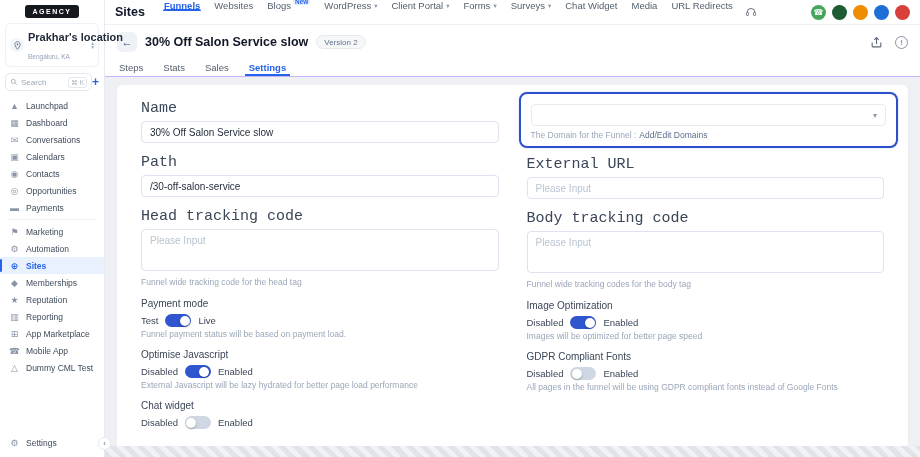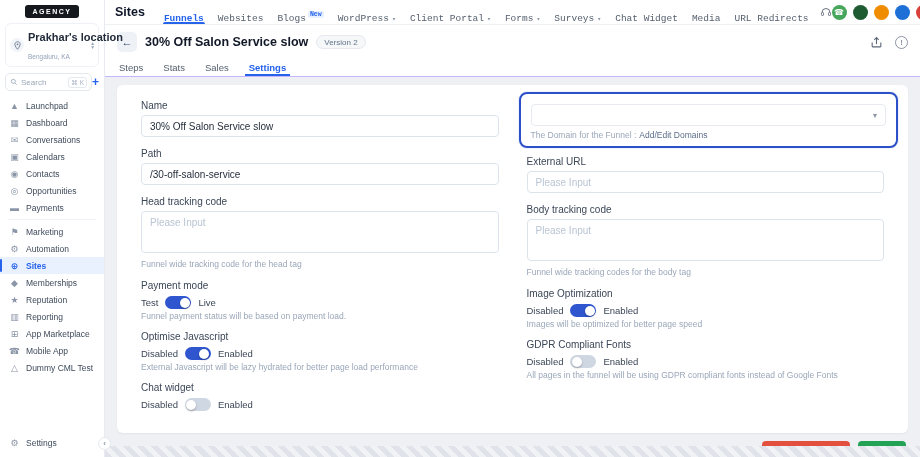--- a/index.html
+++ b/index.html
@@ -30,21 +30,21 @@
   .nav-item.active { color:#2563eb; background:#eaf1fe; font-weight:bold; }
   .nav-item.active::before { content:""; position:absolute; left:0; top:2px; bottom:2px; width:2px; border-radius:2px; background:#2563eb; }
   .nav-item.active .nav-ico { color:#2563eb; }
   .nav-divider { height:1px; background:#eef1f5; margin:3px 8px; }
   .sidebar-bottom { margin-top:auto; padding:2px 0 6px; position:relative; }
   .collapse-btn { position:absolute; right:-7px; bottom:7px; width:13px; height:13px; border-radius:50%; background:#fff; border:1px solid #e4e9f0; color:#64748b; font-size:8px; line-height:11px; text-align:center; cursor:pointer; z-index:6; }
   
   .main { flex:1; display:flex; flex-direction:column; min-width:0; position:relative; }
   .topbar { height:25px; display:flex; align-items:center; padding:0 10px; border-bottom:1px solid #eef0f3; background:#fff; }
   .app-title { font-size:12.5px; font-weight:bold; color:#0f172a; margin-right:12px; }
-  .tabs { display:flex; height:100%; align-items:flex-end;font-family:Liberation Mono, monospace; }
+  .tabs { display:flex; height:100%; align-items:flex-start; }
   .tab { display:flex; align-items:center; padding:0 7px; font-size:9.5px; color:#55606e; cursor:pointer; position:relative; white-space:nowrap; }
   .tab.active { color:#2563eb; font-weight:bold; }
   .tab.active::after { content:""; position:absolute; left:6px; right:6px; bottom:0; height:2px; background:#2563eb; border-radius:2px 2px 0 0; }
   .tab .chev { font-size:6.5px; color:#8a95a7; margin-left:3px; }
   .badge-new { font-size:6.5px; font-weight:bold; color:#2563eb; background:#e8f0fe; border-radius:2px; padding:0 2px; margin-left:2px; transform:translateY(-4px); }
   .support { margin-left:4px; width:15px; height:15px; color:#6b7280; cursor:pointer; display:flex; align-items:center; justify-content:center; }
   .support svg { width:12px; height:12px; }
   .avatars { margin-left:auto; display:flex; align-items:center; gap:6px; }
   .circle { width:15px; height:15px; border-radius:50%; color:#fff; font-size:8px; display:flex; align-items:center; justify-content:center; cursor:pointer; }
   
@@ -58,21 +58,21 @@
   
   .subtabs { display:flex; padding:0 12px; background:#fff; border-bottom:1px solid #c4b5fd; height:19px; }
   .subtab { display:flex; align-items:center; padding:0 10px; font-size:9.5px; color:#55606e; cursor:pointer; position:relative; }
   .subtab:first-child { padding-left:2px; }
   .subtab.active { color:#2563eb; font-weight:bold; }
   .subtab.active::after { content:""; position:absolute; left:6px; right:6px; bottom:0; height:2px; background:#2563eb; }
   
   .content { flex:1; background:#eef0f4; padding:8px 12px 0; position:relative; overflow:hidden; }
   .card { background:#fff; border-radius:6px; box-shadow:0 1px 2px rgba(16,24,40,.05); padding:15px 24px 12px; display:grid; grid-template-columns:1fr 1fr; column-gap:28px; }
   .field { margin-bottom:11px; }
-  .flabel { font-size:10px; color:#3b4657; font-weight:500; margin-bottom:4px; }
+  .flabel { font-size:15px; color:#3b4657; font-weight:500; margin-bottom:4px;font-family:Liberation Mono, monospace; }
   .tinput { width:100%; height:22px; border:1px solid #dde3ec; border-radius:4px; padding:0 8px; font-size:10px; color:#1f2937; font-family:inherit; background:#fff; }
   .tinput::placeholder, .tarea::placeholder { color:#b9c4d3; }
   .tarea { width:100%; height:42px; border:1px solid #dde3ec; border-radius:4px; padding:5px 8px; font-size:10px; font-family:inherit; resize:none; }
   .fhelper { font-size:8.5px; color:#9aa7b8; margin-top:2px; }
   .section { margin-bottom:10px; }
   .sec-label { font-size:10px; color:#3b4657; font-weight:500; margin-bottom:5px; }
   .toggle-row { display:flex; align-items:center; gap:7px; font-size:9.5px; color:#3b4657; }
   .toggle { width:26px; height:13px; border-radius:8px; position:relative; cursor:pointer; flex:none; }
   .toggle .knob { position:absolute; top:1.5px; width:10px; height:10px; border-radius:50%; background:#fff; box-shadow:0 1px 2px rgba(0,0,0,.3); }
   .toggle.on { background:#2f55cf; }

